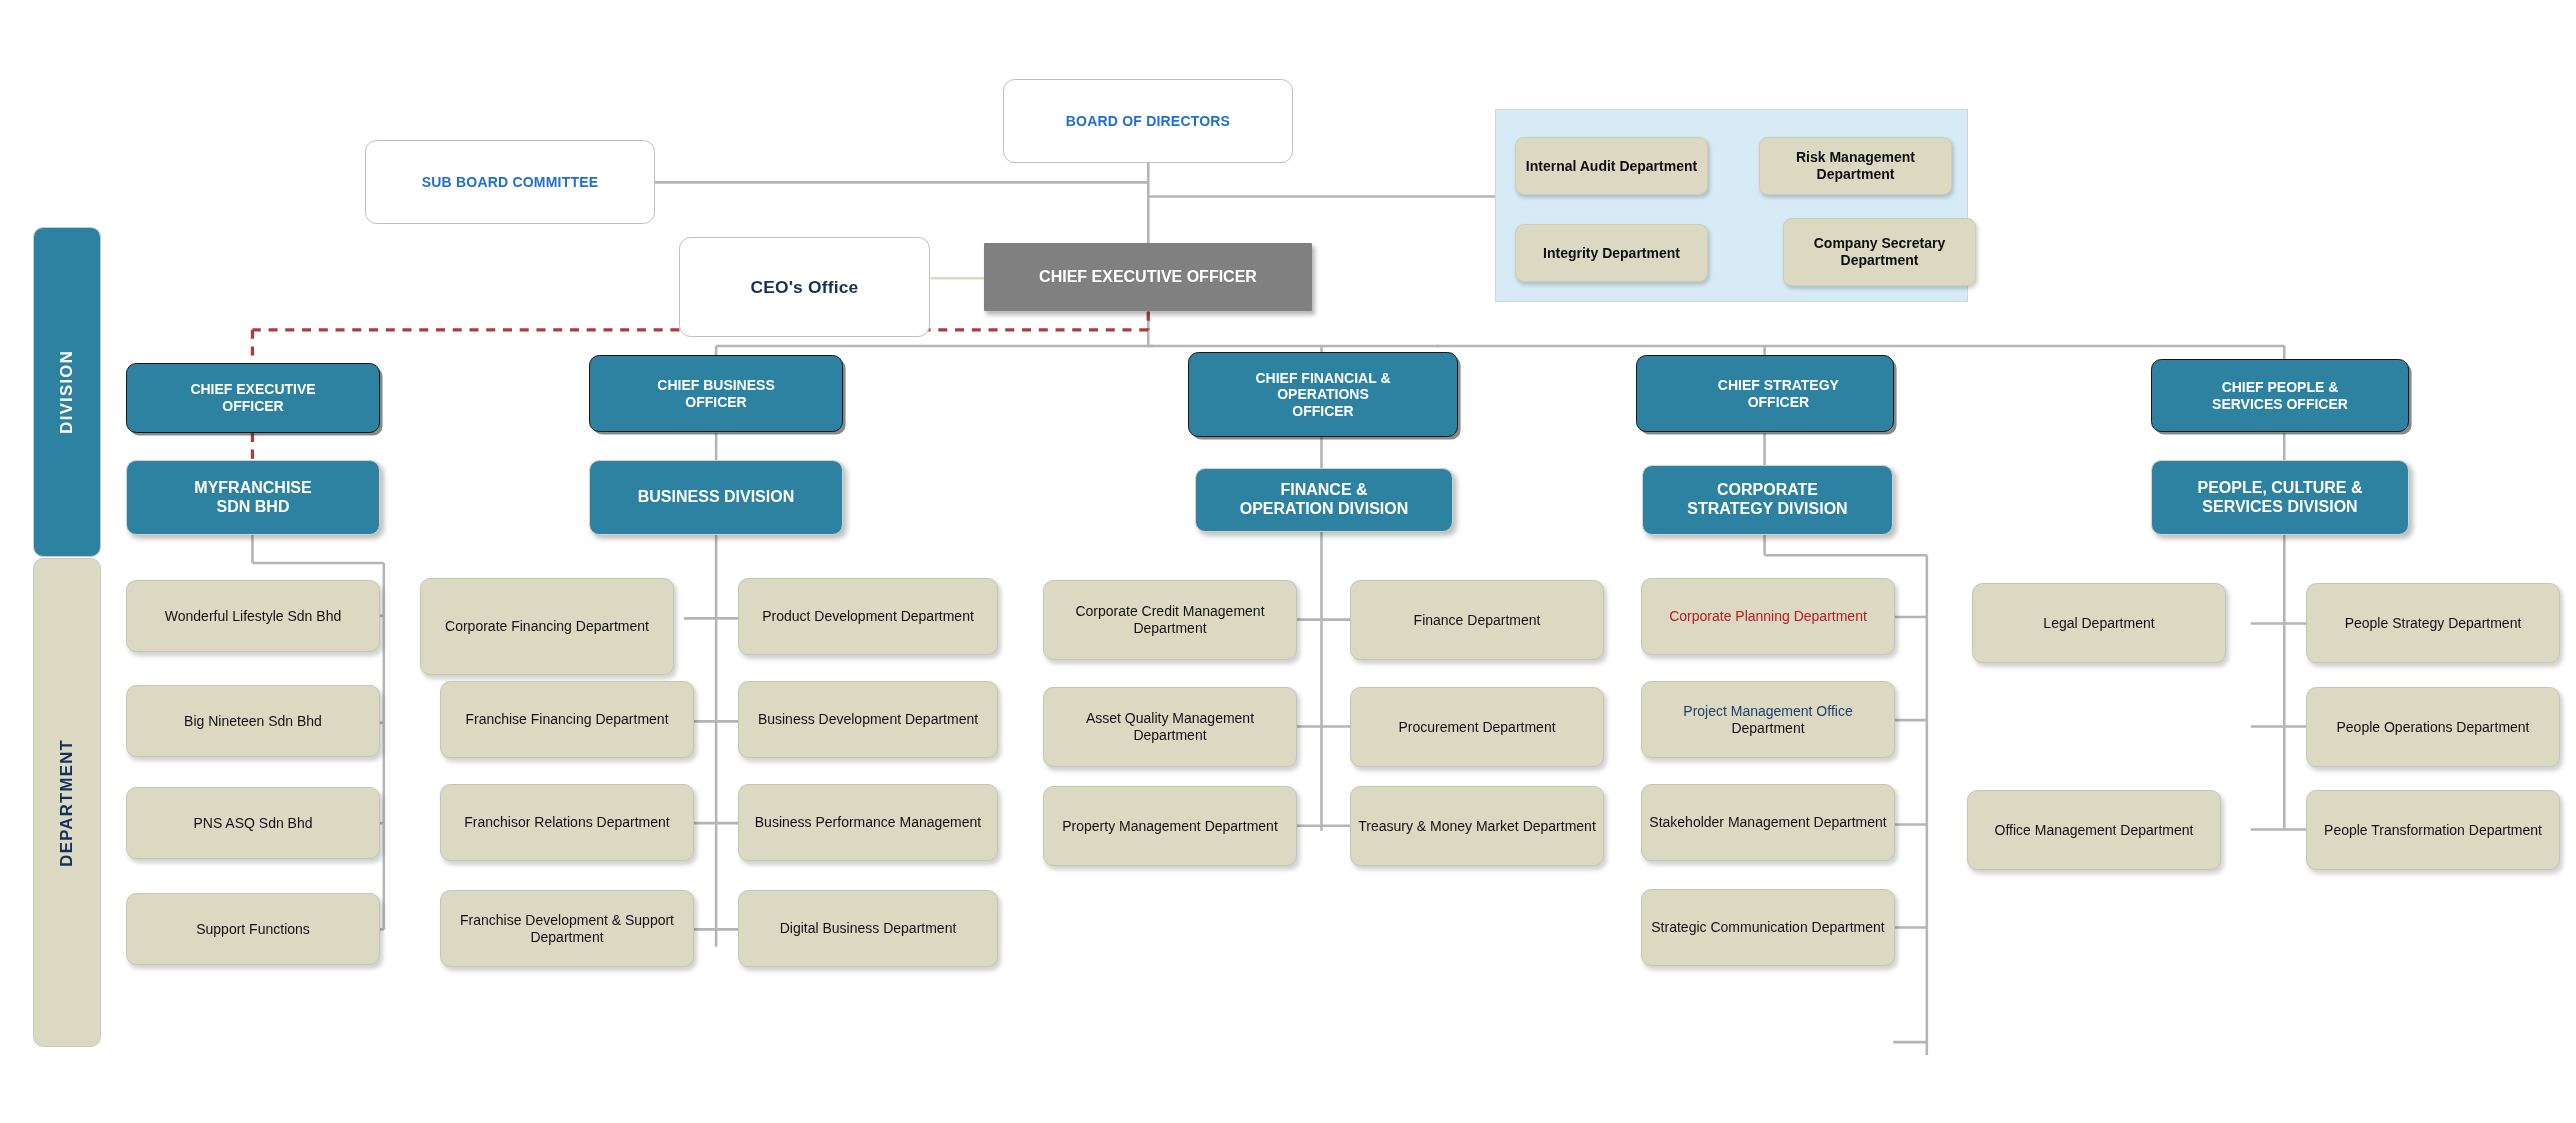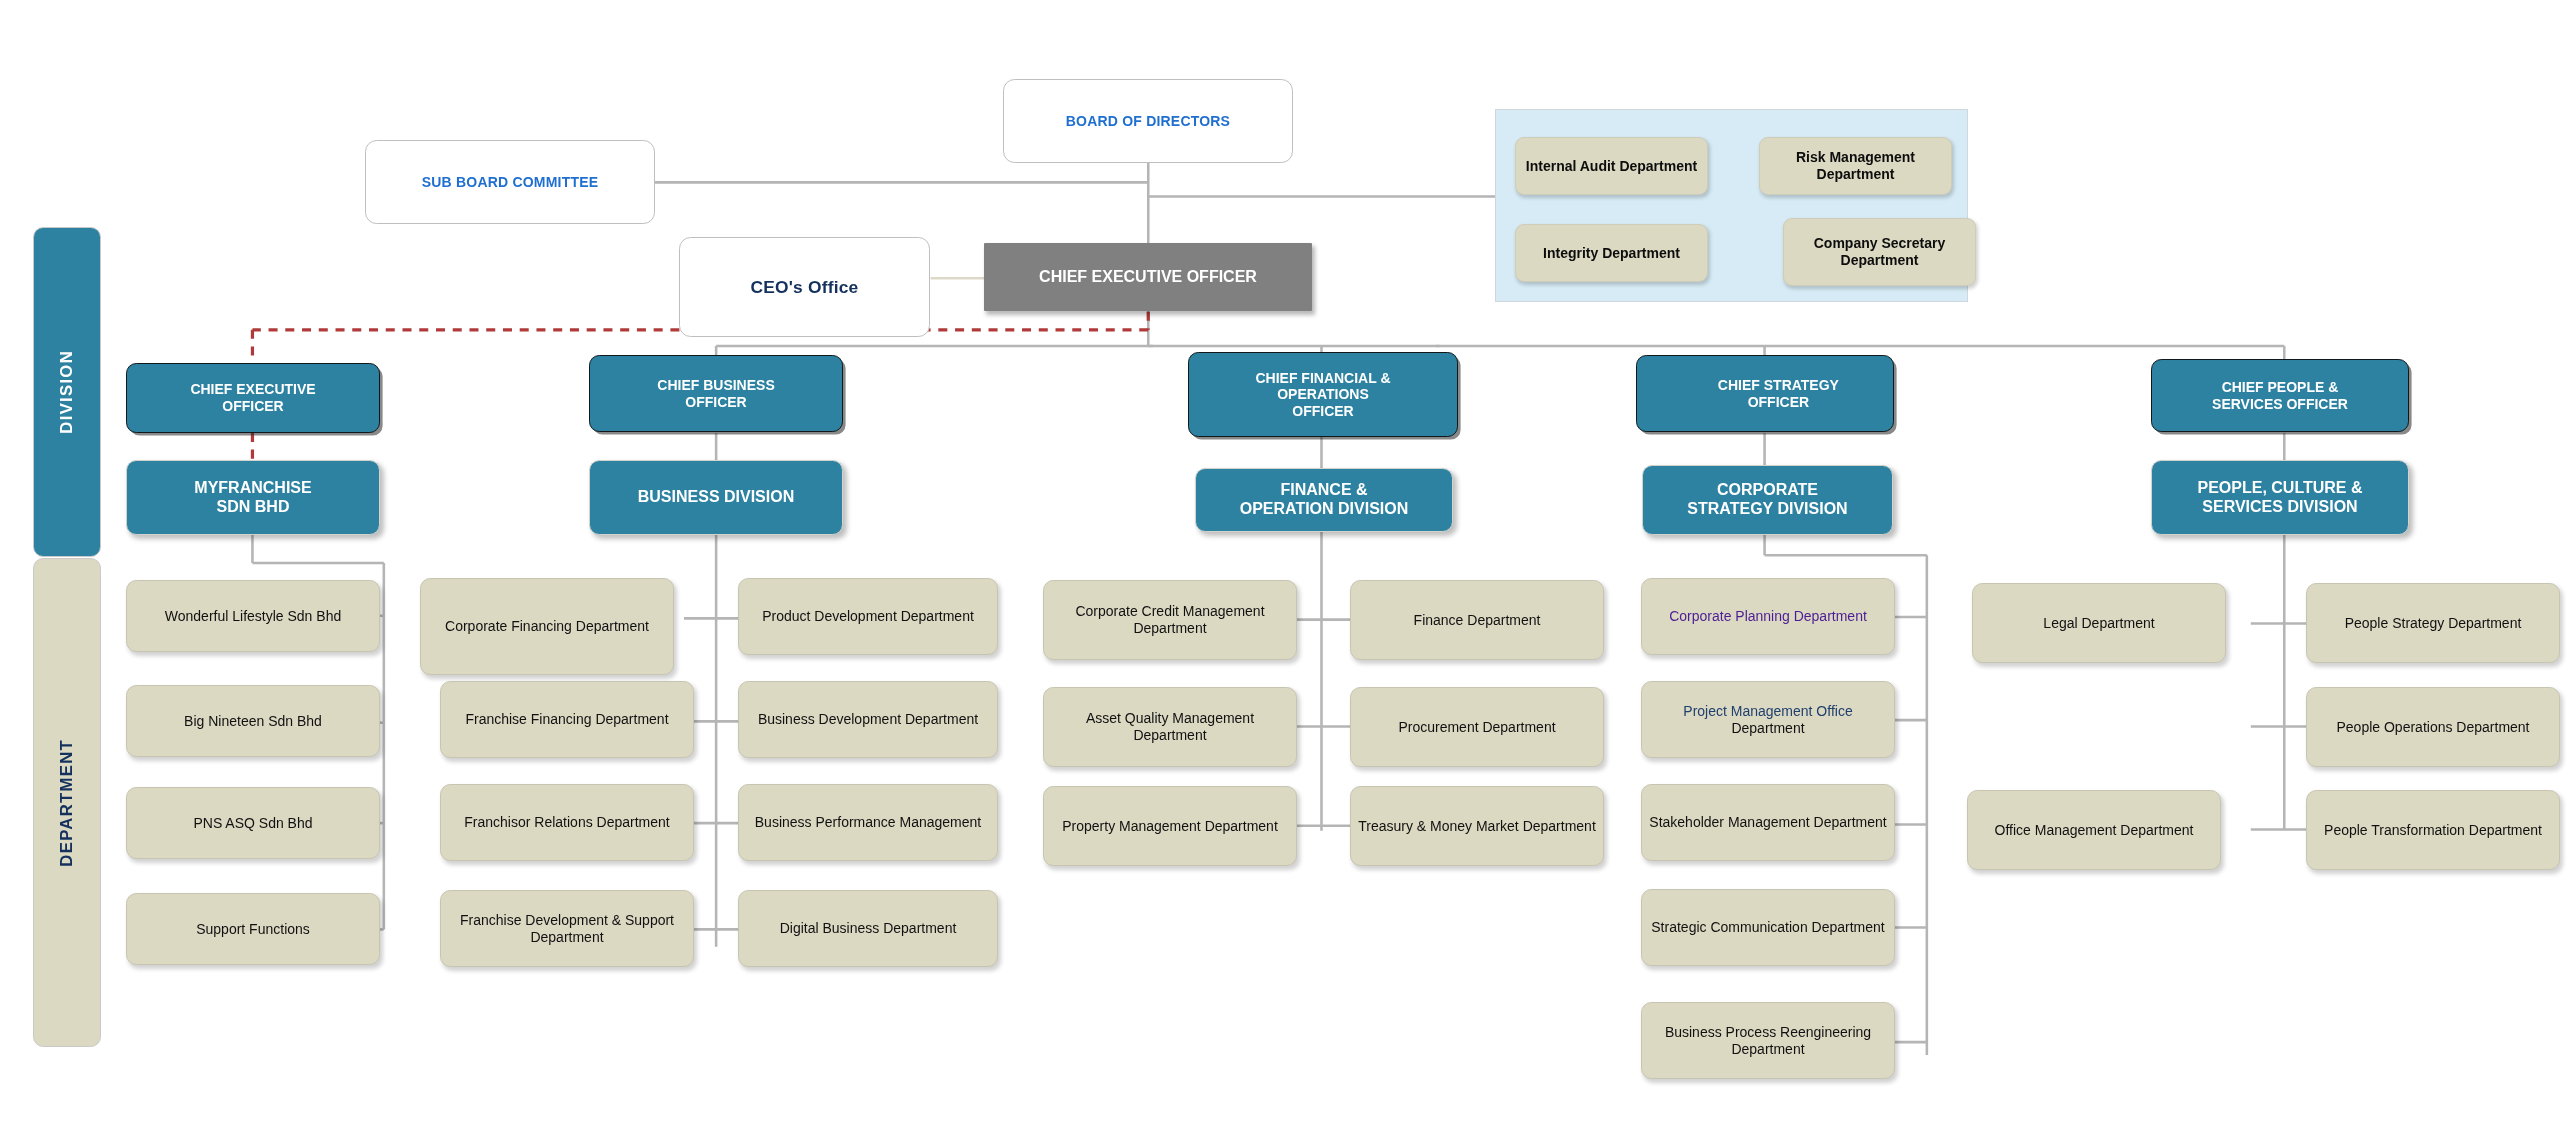--- a/index.html
+++ b/index.html
@@ -70,21 +70,21 @@
   
   .node.dept{
     background:#dcd9c3;
     color:#111111;
     font-weight:normal;
     font-size:14px;
     border:1.3px solid #c7c4b2;
     border-radius:10.3px;
     box-shadow:2.6px 3.2px 4.5px rgba(0,0,0,.18);
   }
-  .node.dept.blue-text{ color:#4c1d95; }
+  .node.dept.blue-text{ color:#b91c1c; }
   .node.dept.half-blue .b{ color:#1f3f6e; }
   .node.dept.half-blue .k{ color:#111111; }
 
   
   .node.gov{
     background:#dcd9c3;
     color:#0d0d0d;
     font-weight:bold;
     font-size:14px;
     border-radius:9px;
@@ -367,23 +367,20 @@
       <span class="k">Department</span>
     </span>
   </div>
 
   <div class="node dept" style="left:1641px; top:784px; width:254px; height:77px;">
     <span>Stakeholder Management Department</span>
   </div>
   <div class="node dept" style="left:1641px; top:889px; width:254px; height:77px;">
     <span>Strategic Communication Department</span>
   </div>
-  <div class="node dept" style="left:1641px; top:1002px; width:254px; height:77px;">
-    <span>Business Process Reengineering Department</span>
-  </div>
 
   <div class="node chief" style="left:2151px; top:359px; width:258px; height:73px;">
     <span>
       <span>CHIEF PEOPLE &amp;</span><br>
       <span>SERVICES OFFICER</span>
     </span>
   </div>
 
   <div class="node division" style="left:2151px; top:460px; width:258px; height:75px;">
     <span>

